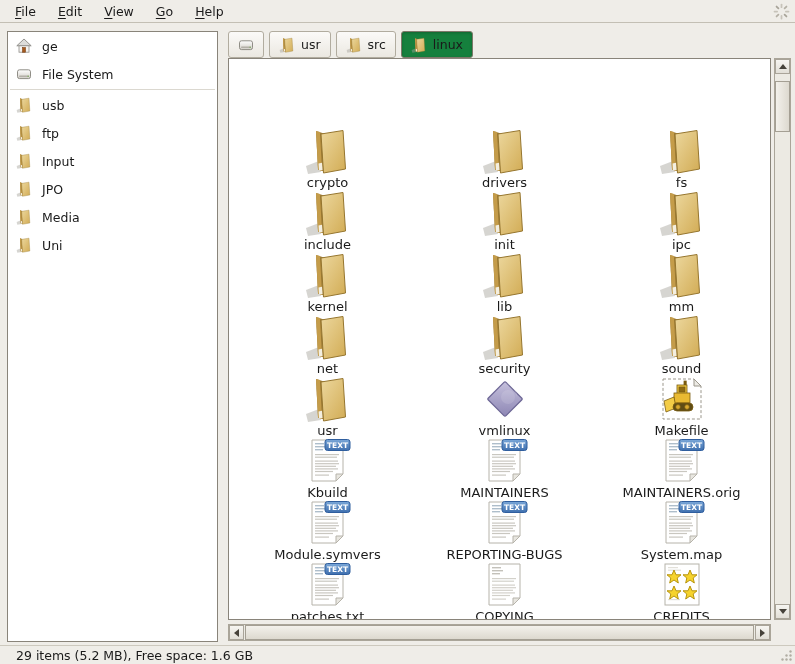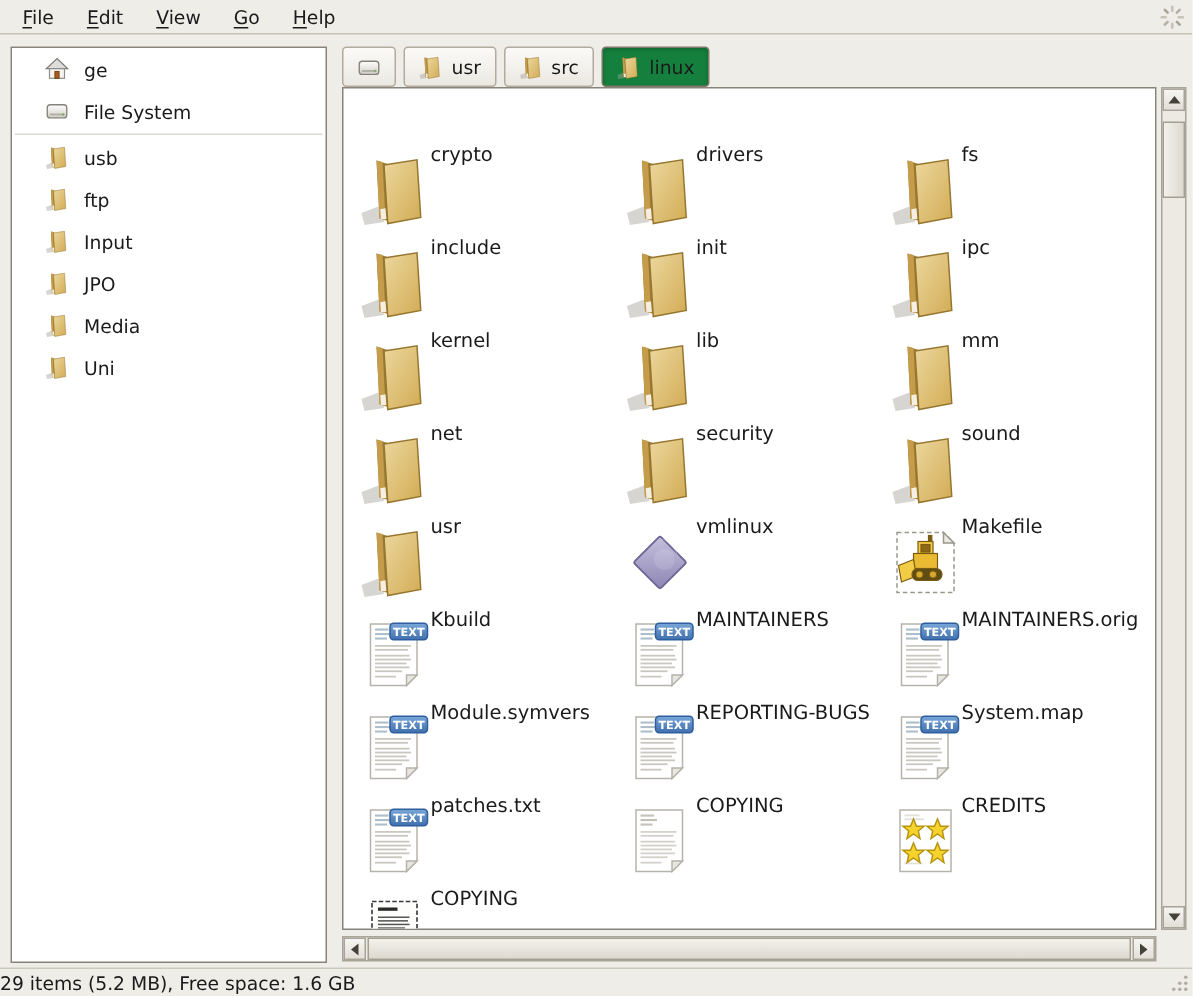--- a/index.html
+++ b/index.html
@@ -10,41 +10,41 @@
   
   .menubar { position:absolute; left:0; top:0; width:795px; height:23px;
              border-bottom:1px solid #c3bfb4; display:flex; align-items:stretch; padding-left:4px; }
   .menu-item { display:flex; align-items:center; padding:0 11px; cursor:default; }
   .menu-item .mn { text-decoration:underline; text-underline-offset:2px; }
   .spinner { position:absolute; right:3px; top:1px; width:21px; height:21px; }
 
   
   .sidebar { position:absolute; left:7px; top:31px; width:211px; height:611px;
              background:#ffffff; border:1px solid #89847a; overflow:hidden; }
-  .side-item { height:28px; display:flex; align-items:center; gap:10px; padding-left:22px; }
+  .side-item { height:28px; display:flex; align-items:center; gap:10px; padding-left:8px; }
   .side-item .icon16 { width:16px; height:16px; flex:0 0 16px; }
   .icon16 svg { width:16px; height:16px; display:block; }
   .side-sep { height:1px; background:#dbd8d0; margin:1px 2px; }
 
   
   .pathbar { position:absolute; left:228px; top:31px; height:27px; display:flex; gap:5px; }
   .path-btn { height:27px; display:flex; align-items:center; gap:6px; padding:0 9px;
               border:1px solid #b1ac9f; border-radius:3px;
               background:linear-gradient(#fbfaf8,#ebe8e1); }
   .path-btn.pressed { background:#15803d; border-color:#7d7869;
                       box-shadow:inset 0 1px 3px rgba(0,0,0,.22); }
   .path-btn .icon16 { width:16px; height:16px; }
   .path-btn .lbl:empty { display:none; }
 
   
   .iconview { position:absolute; left:228px; top:58px; width:543px; height:562px;
               background:#ffffff; border:1px solid #89847a; overflow:hidden; }
   .grid { position:absolute; left:10px; top:20px; display:grid;
           grid-template-columns:repeat(3,177px); grid-auto-rows:62px; }
-  .cell { display:flex; align-items:center; gap:0; height:48px; white-space:nowrap; }
+  .cell { display:flex; align-items:center; gap:0; height:48px; white-space:nowrap;flex-direction:column; }
   .cell .icon48 { width:48px; height:48px; flex:0 0 48px;margin-top:48px; }
   .icon48 svg { width:48px; height:48px; display:block; }
   .cell .lbl { font-size:13px; }
 
   
   .vscroll { position:absolute; left:774px; top:58px; width:17px; height:562px;
              background:#eceae3; border:1px solid #aaa599; }
   .hscroll { position:absolute; left:228px; top:624px; width:543px; height:17px;
              background:#eceae3; border:1px solid #aaa599; display:flex; }
   .sb-btn { width:15px; height:15px; background:linear-gradient(#f6f5f1,#e2dfd7);
@@ -56,21 +56,21 @@
              background:linear-gradient(90deg,#f3f1eb,#ddd9cf); border:1px solid #a49f93; }
   .h-thumb { flex:1; background:linear-gradient(#f3f1eb,#ddd9cf); border:1px solid #a49f93; margin:0 1px; }
   .tri { width:0; height:0; display:block; }
   .tri-up    { border-left:4px solid transparent; border-right:4px solid transparent; border-bottom:5px solid #46423a; }
   .tri-down  { border-left:4px solid transparent; border-right:4px solid transparent; border-top:5px solid #46423a; }
   .tri-left  { border-top:4px solid transparent; border-bottom:4px solid transparent; border-right:5px solid #46423a; }
   .tri-right { border-top:4px solid transparent; border-bottom:4px solid transparent; border-left:5px solid #46423a; }
 
   
   .statusbar { position:absolute; left:0; top:645px; width:795px; height:19px;
-               border-top:1px solid #cdc9be; display:flex; align-items:center; padding-left:0; }
+               border-top:1px solid #cdc9be; display:flex; align-items:center; padding-left:16px; }
   .grip { position:absolute; right:2px; bottom:2px; width:14px; height:14px; }
 </style>
 </head>
 <body>
 
 <div class="window">
 
   <div class="menubar">
 
       <div class="menu-item">

